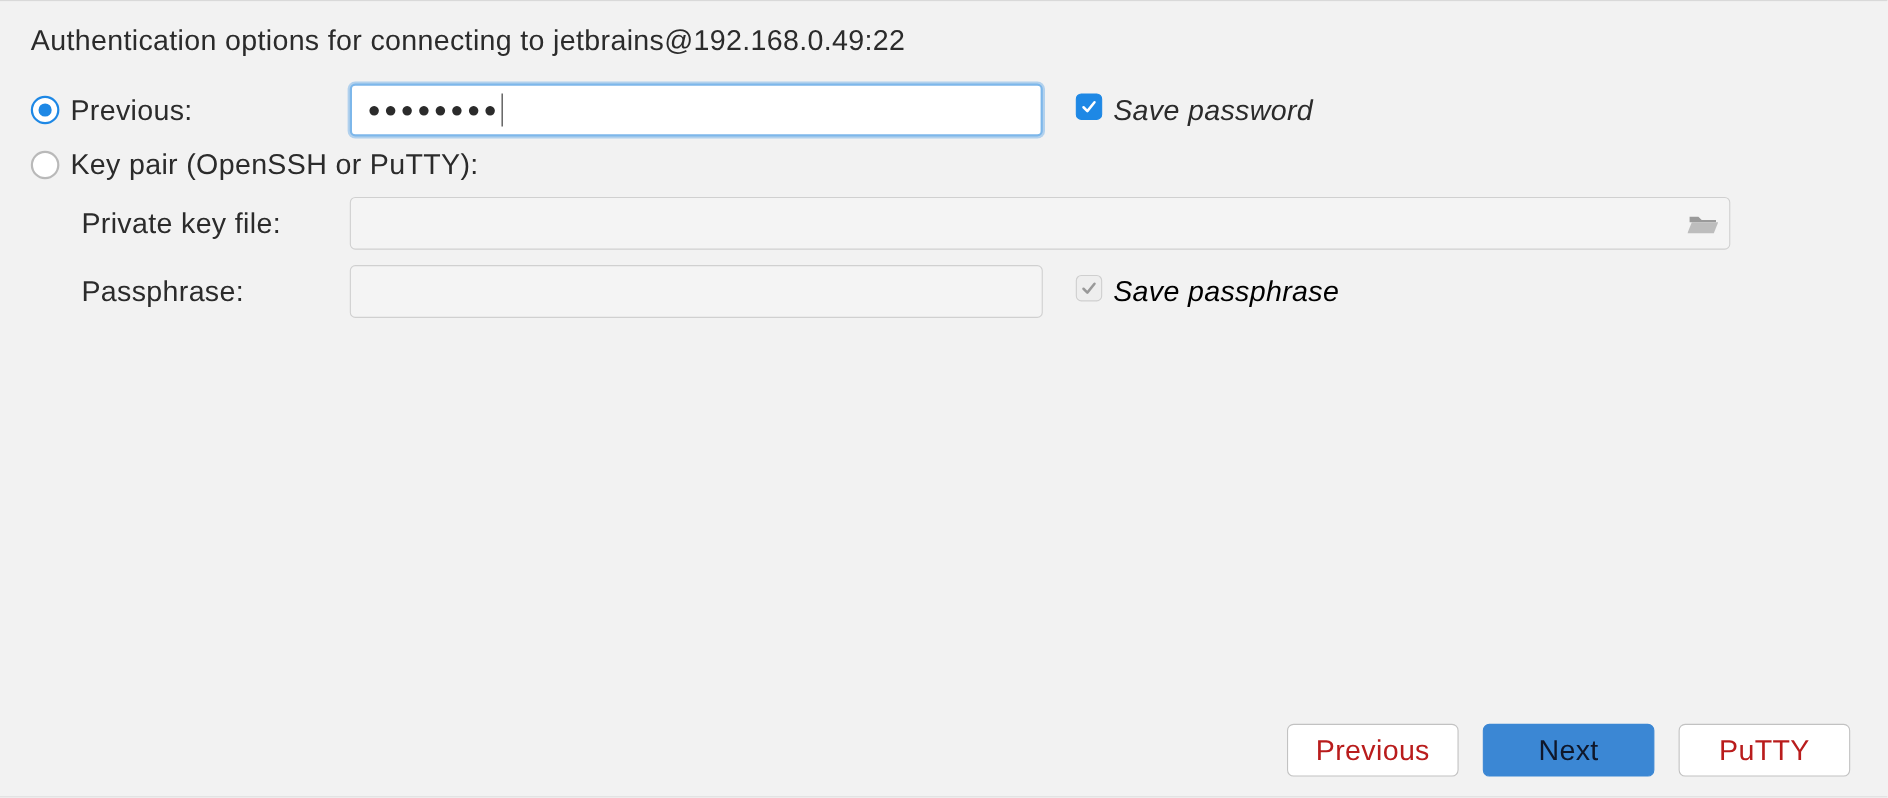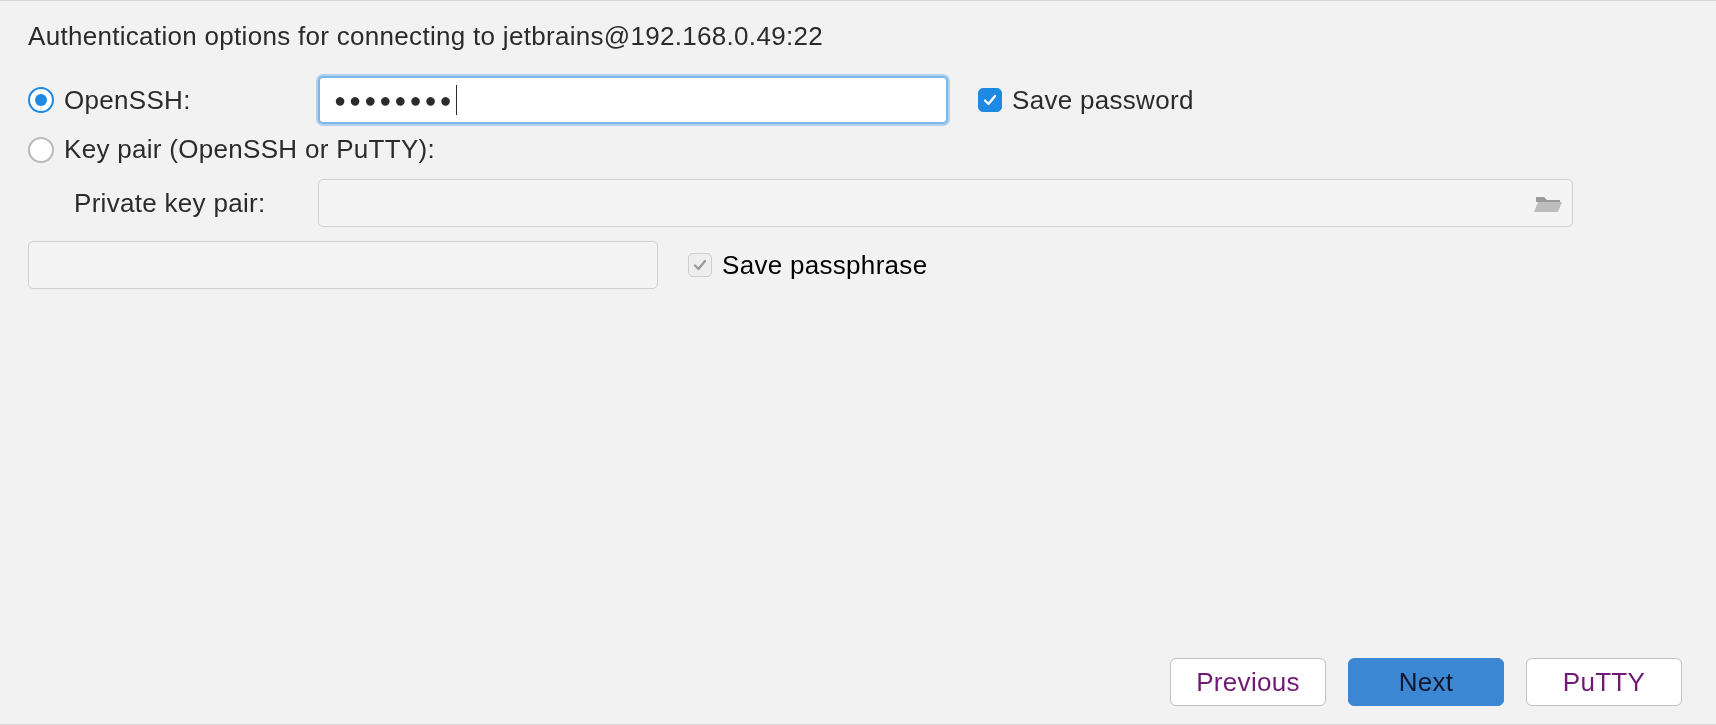--- a/index.html
+++ b/index.html
@@ -49,22 +49,23 @@
     align-items: center;
   }
   .col-input-wide {
     width: 1255px;
     display: flex;
     align-items: center;
   }
   .col-spacer { width: 30px; }
   .col-check {
     display: flex;
-    align-items: center;
+    align-items: flex-start;
     gap: 10px;
+    font-style: italic;
   }
 
   
   .radio {
     width: 26px; height: 26px;
     border-radius: 50%;
     border: 2px solid #b9b9b9;
     display: inline-flex;
     align-items: center;
     justify-content: center;
@@ -161,21 +162,21 @@
     gap: 22px;
     padding-right: 6px;
   }
   .btn {
     min-width: 156px;
     height: 48px;
     border-radius: 6px;
     border: 1px solid #c2c2c2;
     background: #ffffff;
     font-size: 26px;
-    color: #701a75;
+    color: #b91c1c;
     display: inline-flex;
     align-items: center;
     justify-content: center;
     padding: 0 22px;
   }
   .btn.primary {
     background: #3b87d4;
     border-color: #3b87d4;
     color: #0f172a;
   }
@@ -185,21 +186,21 @@
 
 <div class="panel">
 
   <div class="heading">Authentication options for connecting to jetbrains@192.168.0.49:22</div>
 
   <div class="form-area">
 
     <div class="row">
       <div class="col-radio">
         <span class="radio selected"></span>
-        <span>OpenSSH:</span>
+        <span>Previous:</span>
       </div>
       <div class="col-input">
         <div class="text-input focused">
           <span class="dots">●●●●●●●●</span>
             <span class="caret"></span>
         </div>
       </div>
       <div class="col-spacer"></div>
       <div class="col-check">
         <span class="checkbox checked">
@@ -213,34 +214,37 @@
 
     <div class="row" style="margin-top:10px;">
       <div class="col-radio" style="width:auto;">
         <span class="radio"></span>
         <span>Key pair (OpenSSH or PuTTY):</span>
       </div>
     </div>
 
     <div class="row" style="margin-top:14px;">
       <div class="col-label-indent">
-        <span>Private key pair:</span>
+        <span>Private key file:</span>
       </div>
       <div class="col-input-wide">
         <div class="text-input disabled with-browse">
           <span></span>
           <svg class="browse-icon" viewBox="0 0 28 22">
             <path d="M2 5 h8 l3 3 h13 v2 H2 Z" fill="#9a9a9a"></path>
             <path d="M4 10 h24 l-4 10 H0 Z" fill="#bdbdbd"></path>
           </svg>
         </div>
       </div>
     </div>
 
     <div class="row" style="margin-top:14px;">
+      <div class="col-label-indent">
+        <span>Passphrase:</span>
+      </div>
       <div class="col-input">
         <div class="text-input disabled">
           <span></span>
         </div>
       </div>
       <div class="col-spacer"></div>
       <div class="col-check">
         <span class="checkbox disabled">
           <svg viewBox="0 0 16 16">
               <path d="M3 8.5 L6.5 12 L13 4" fill="none" stroke-width="2.3" stroke-linecap="round" stroke-linejoin="round"></path>

